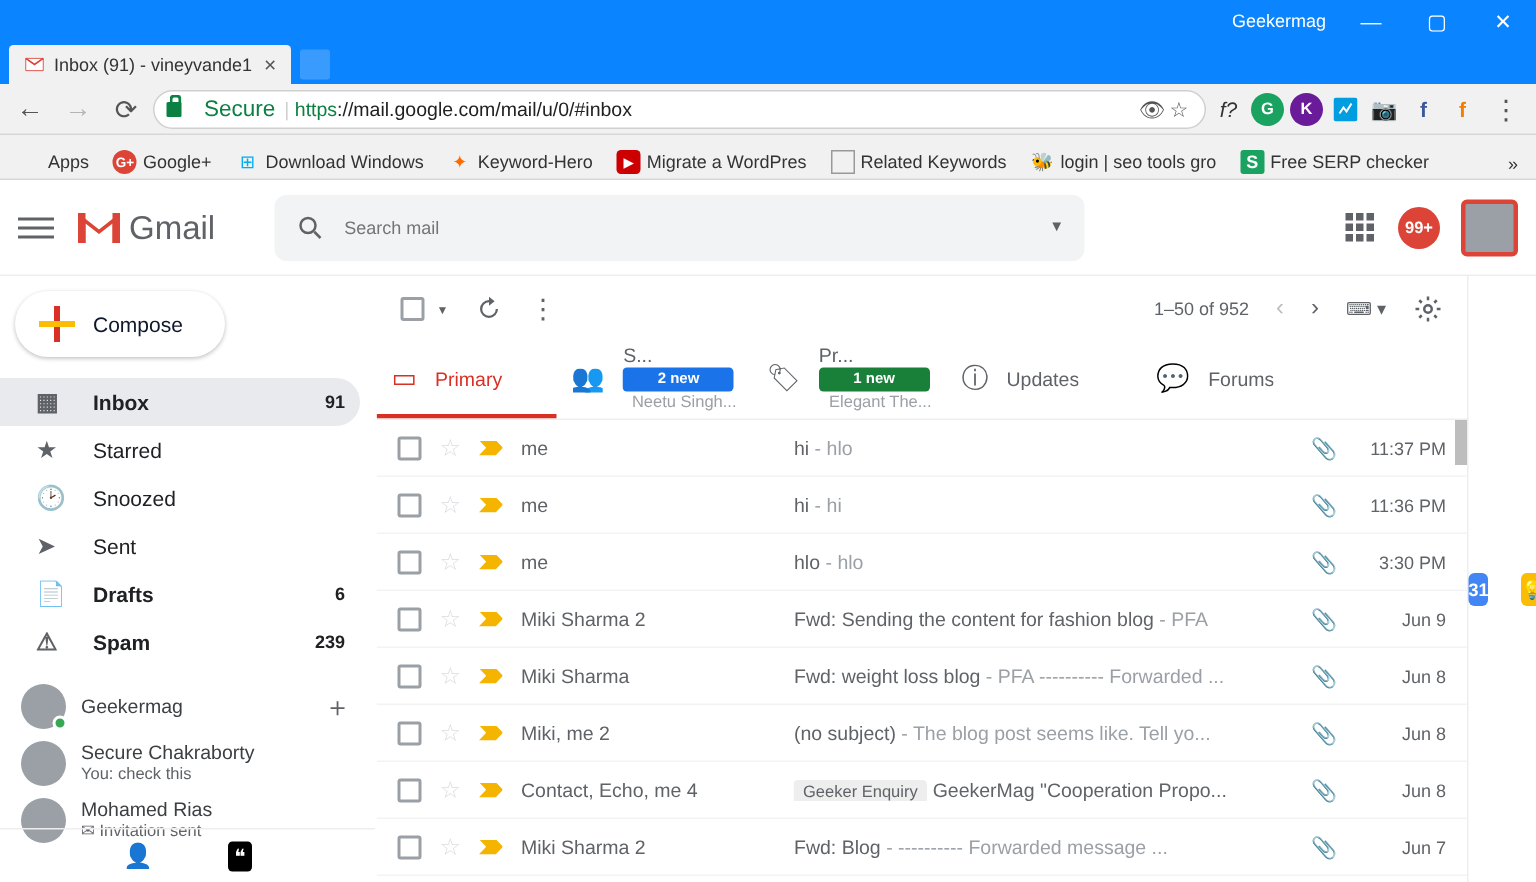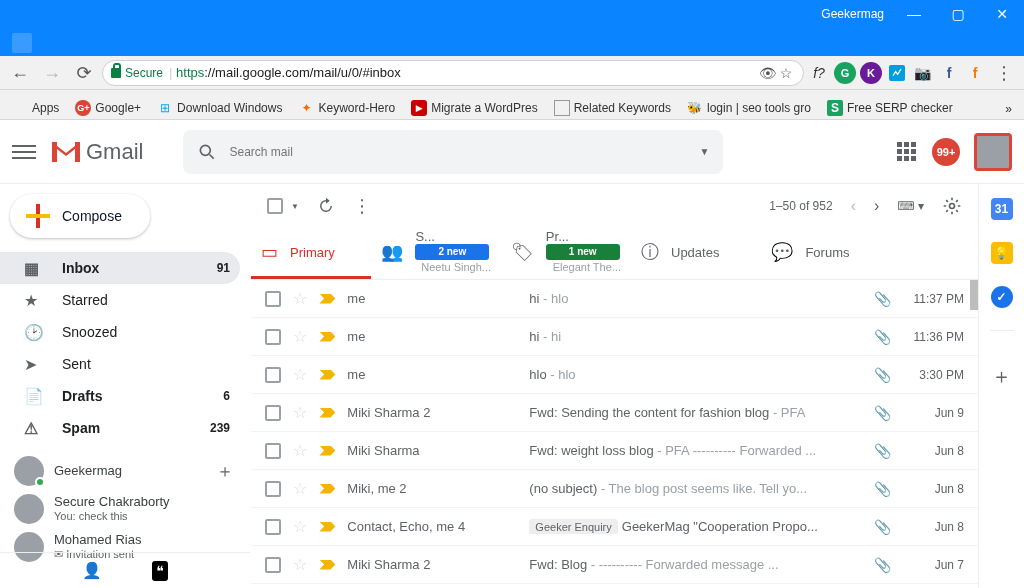--- a/index.html
+++ b/index.html
@@ -17,21 +17,21 @@
 .tab .favicon { width:14px; height:14px; margin-right:6px; display:flex; align-items:center; justify-content:center; }
 .tab .tabtitle { white-space:nowrap; overflow:hidden; text-overflow:ellipsis; flex:1; }
 .tab .tabclose { margin-left:8px; font-size:14px; color:#555; }
 .tabstrip .newtab { width:20px; height:20px; margin:0 6px 3px; background:#3a9bff; border-radius:2px; }
 
 
 .chrometoolbar { height:34px; background:#f1f1f1; border-bottom:1px solid #d7d7d7; display:flex; align-items:center; padding:0 6px; gap:4px; }
 .navbtn { width:28px; height:28px; display:flex; align-items:center; justify-content:center; color:#555; font-size:18px; border-radius:14px; }
 .navbtn.disabled { color:#b5b5b5; }
 .omnibox { flex:1; height:26px; background:#fff; border:1px solid #d0d0d0; border-radius:13px; display:flex; align-items:center; padding:0 8px; font-size:13px; color:#333; }
-.omnibox .secure { color:#0b8043; font-size:12px; display:flex; align-items:center; gap:4px; margin-right:6px; }
+.omnibox .secure { color:#0b8043; font-size:15px; display:flex; align-items:center; gap:15px; margin-right:6px; }
 .omnibox .urlprefix { color:#0b8043; }
 .omnibox .urlrest { color:#212121; }
 .omnibox .eye, .omnibox .star { width:18px; text-align:center; color:#555; font-size:14px; }
 .exticon { width:22px; height:22px; display:flex; align-items:center; justify-content:center; font-size:14px; }
 .exticon.g { background:#1aa260; color:#fff; border-radius:11px; font-weight:bold; font-size:11px; }
 .exticon.k { background:#6a1b9a; color:#fff; border-radius:11px; font-weight:bold; font-size:11px; }
 .exticon.s { background:#1aa260; color:#fff; border-radius:2px; font-size:12px; font-weight:bold; }
 .exticon svg { width:16px; height:16px; }
 
 
@@ -103,21 +103,21 @@
 .mailrow .sender { width:170px; white-space:nowrap; overflow:hidden; color:#5f6368;}
 .mailrow .subj { flex:1; white-space:nowrap; overflow:hidden; text-overflow:ellipsis; color:#5f6368;}
 .mailrow .subj .title{color:#5f6368;}
 .mailrow .subj .snip{color:#9aa0a6;}
 .mailrow .tag { background:#eee; color:#5f6368; font-size:11px; padding:2px 6px; border-radius:3px; margin-right:4px;}
 .mailrow .attach { color:#9aa0a6; font-size:14px;}
 .mailrow .date { width:60px; text-align:right; font-size:12px; color:#5f6368;}
 .scrollb{position:absolute;right:0;top:0;width:8px;height:100%;}
 .scrollb .thumb{width:8px;height:30px;background:#bdbdbd;position:absolute;top:0;}
 
-.sidepanel { width:46px; border-left:1px solid #eee; display:flex; flex-direction:column; align-items:center; padding-top:14px; gap:22px; color:#5f6368;}
+.sidepanel { width:46px; border-left:1px solid #eee; display:flex; align-items:center; padding-top:14px; gap:22px; color:#5f6368;}
 .sideicon{width:22px;height:22px;border-radius:4px;display:flex;align-items:center;justify-content:center;font-size:12px;font-weight:bold;}
 .sideicon.cal{background:#4285f4;color:#fff;}
 .sideicon.keep{background:#fbbc04;color:#fff;}
 .sideicon.tasks{background:#1a73e8;color:#fff;border-radius:11px;}
 .sideplus{font-size:20px;color:#5f6368;margin-top:10px;}
 
 .lock{display:inline-block;width:10px;height:10px;background:#0b8043;border-radius:1px;position:relative;}
 .lock::before{content:"";position:absolute;top:-5px;left:2px;width:4px;height:5px;border:2px solid #0b8043;border-bottom:none;border-radius:3px 3px 0 0;}
 
 svg{display:block;}
@@ -127,20 +127,30 @@
 
 <div class="titlebar">
   <div class="spacer"></div>
   <div class="winlabel">Geekermag</div>
   <div class="winbtn">—</div>
   <div class="winbtn">▢</div>
   <div class="winbtn">✕</div>
 </div>
 
 <div class="tabstrip">
+  <div class="tab">
+    <span class="favicon">
+      <svg viewBox="0 0 24 24">
+          <path d="M2 5h20v14H2z" fill="#fff" stroke="#db4437"></path>
+          <path d="M2 5l10 7L22 5" fill="none" stroke="#db4437" stroke-width="2"></path>
+        </svg>
+    </span>
+    <span class="tabtitle">Inbox (91) - vineyvande1</span>
+    <span class="tabclose">×</span>
+  </div>
   <div class="newtab"></div>
 </div>
 
 <div class="chrometoolbar">
   <div class="navbtn">←</div>
   <div class="navbtn disabled">→</div>
   <div class="navbtn">⟳</div>
   <div class="omnibox">
     <span class="secure">
         <span class="lock"></span>

